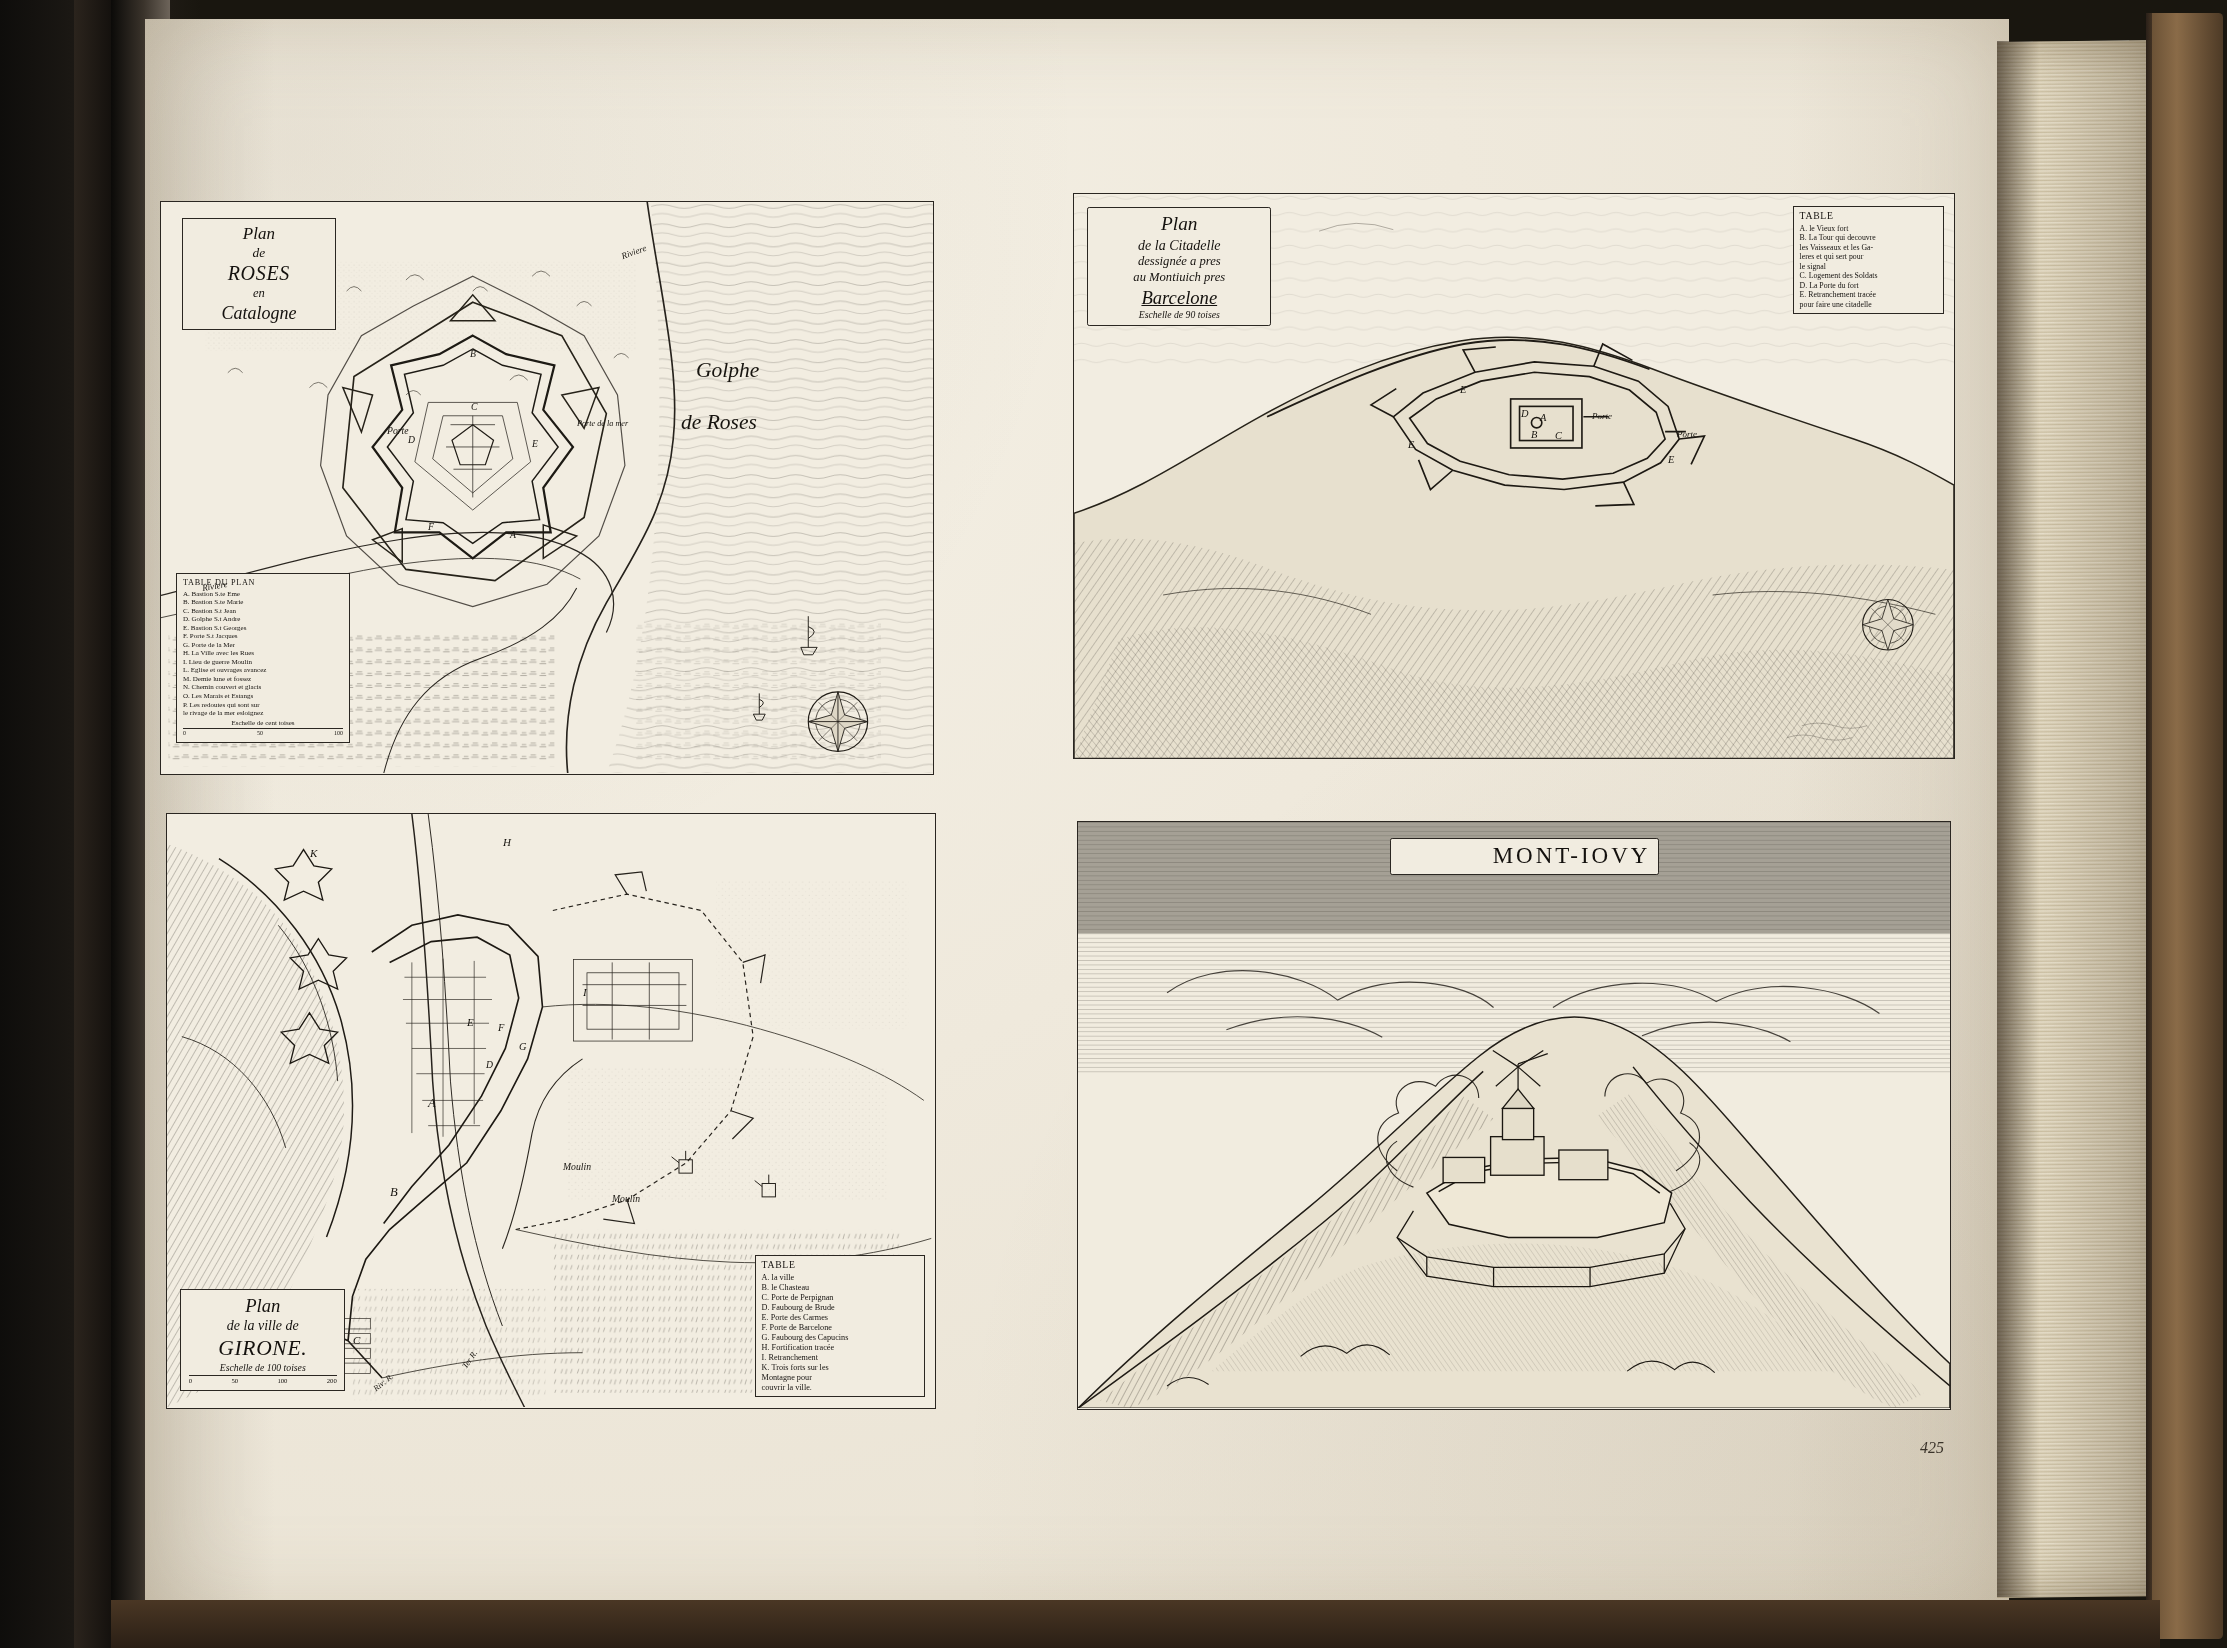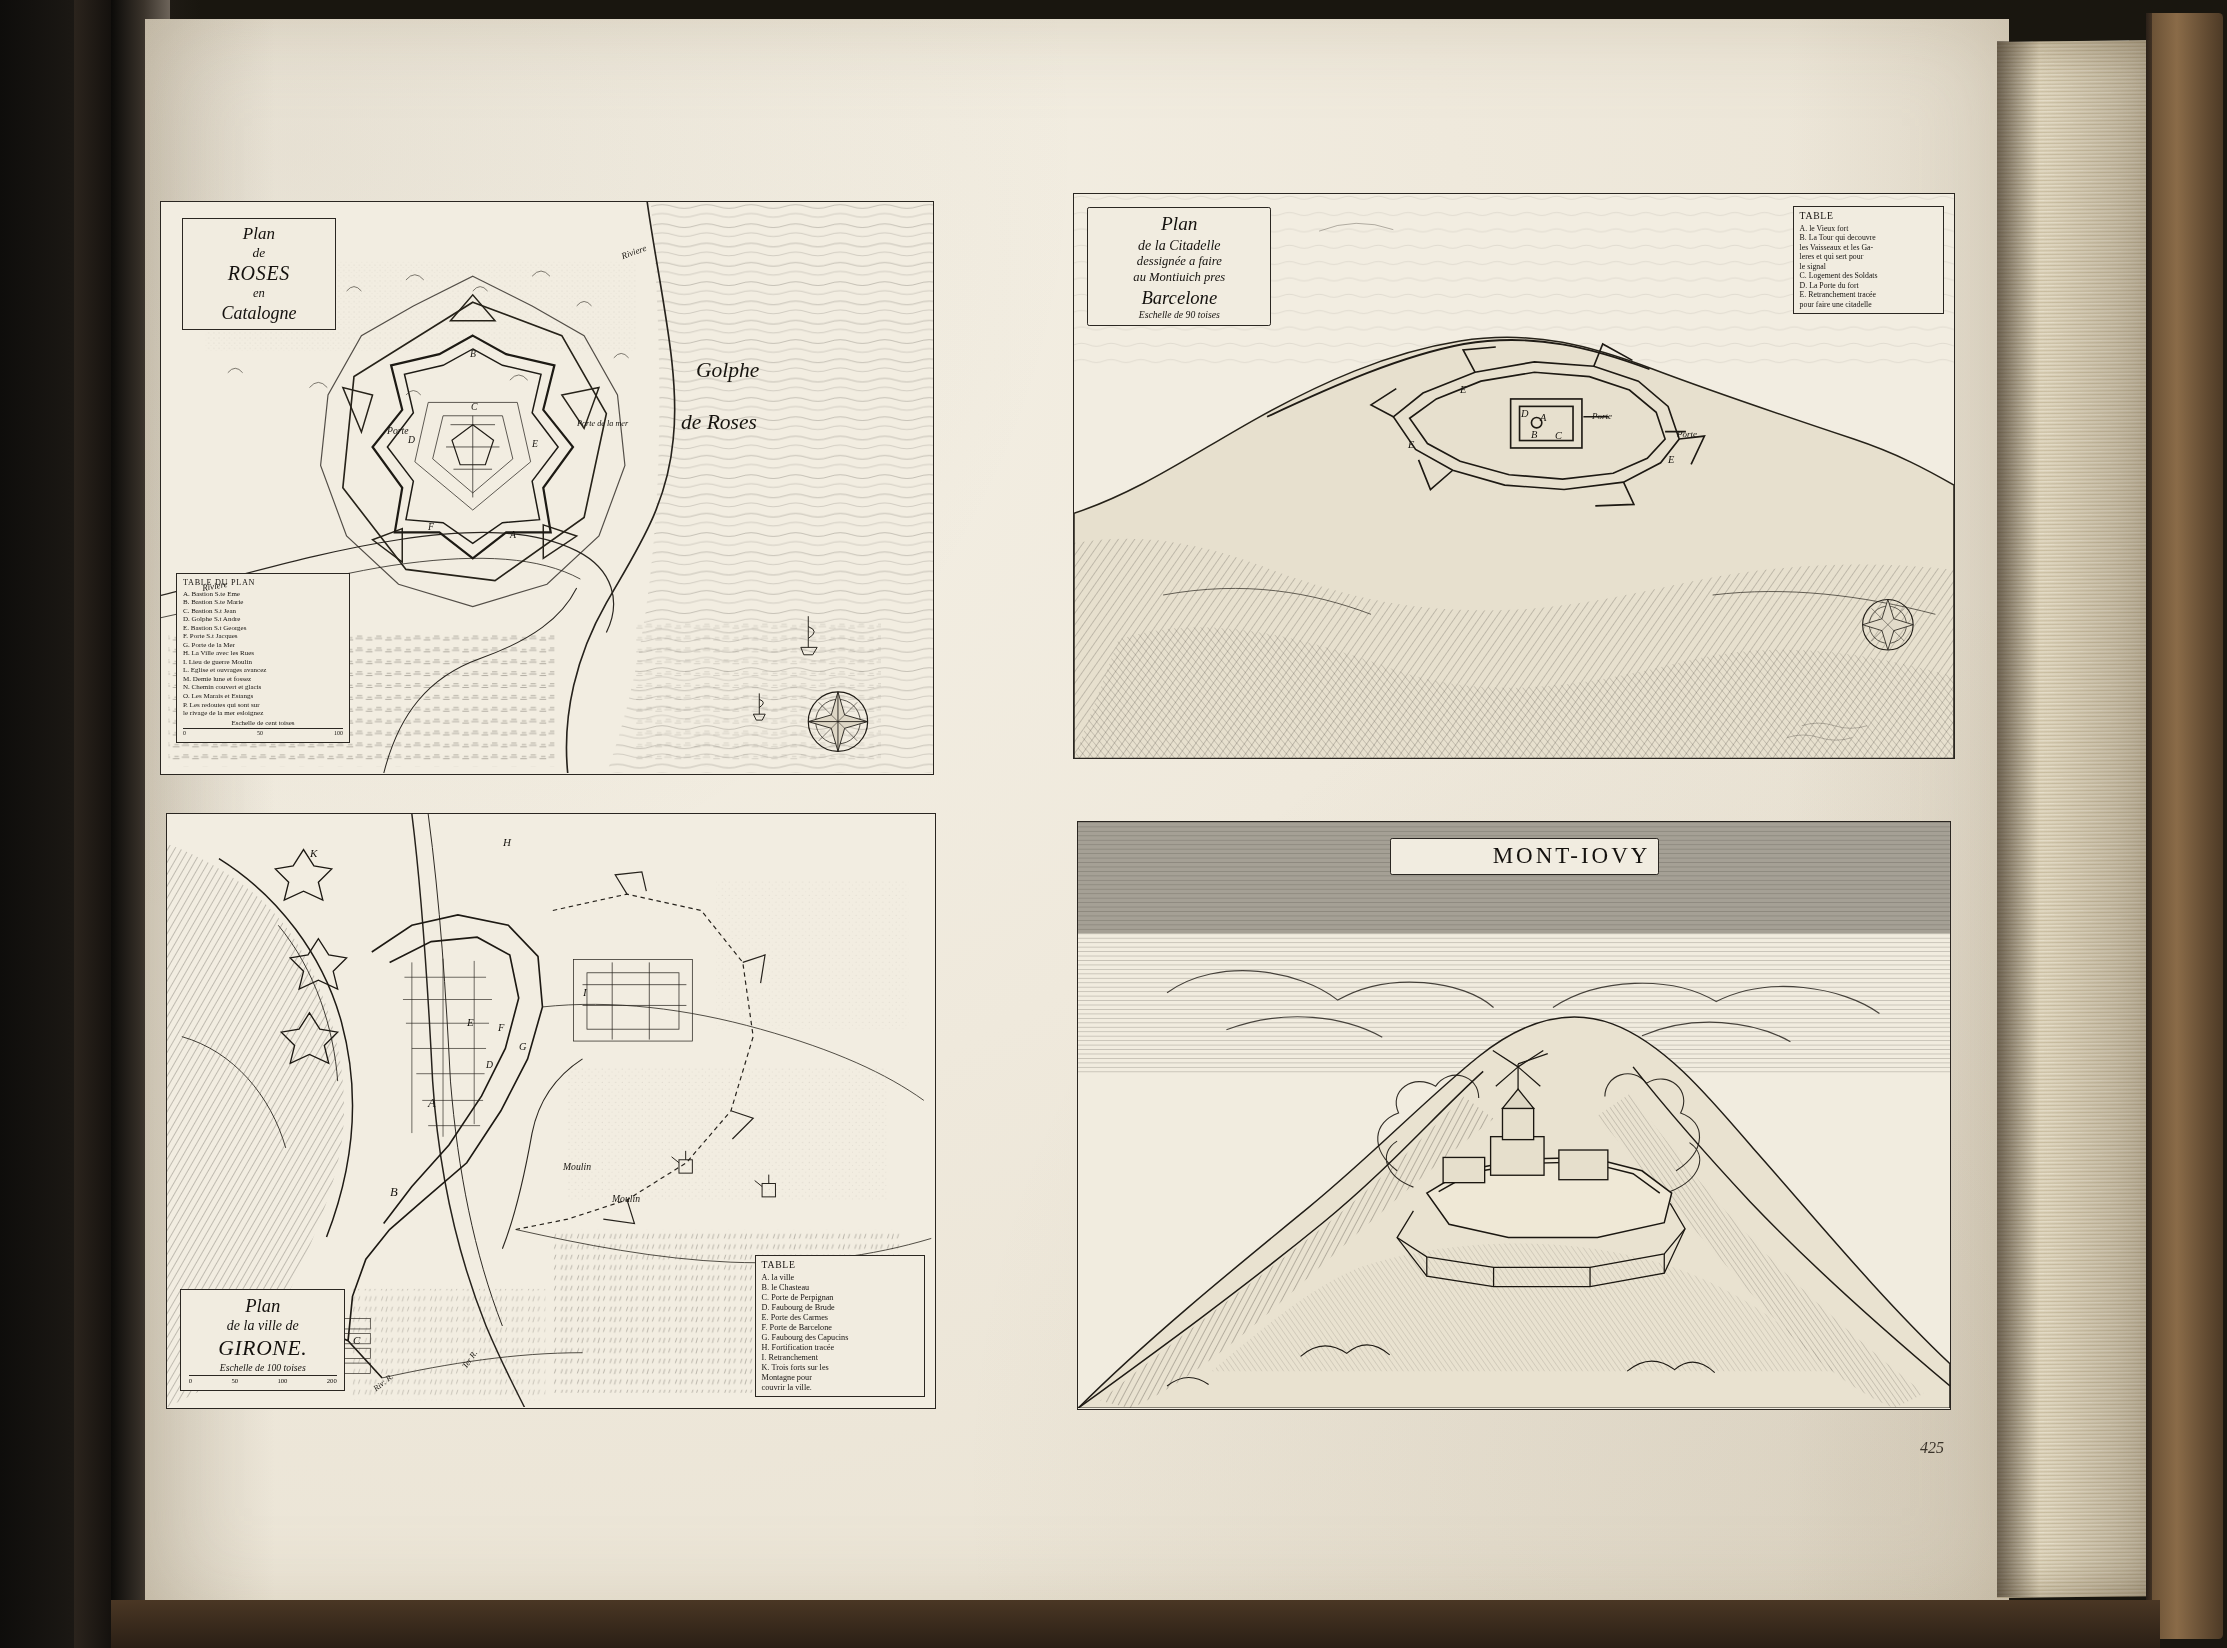--- a/index.html
+++ b/index.html
@@ -294,23 +294,23 @@
 
         <g stroke="#35302a" stroke-width=".8" fill="none" opacity=".5">
           <path d="M980 716 q22 -7 44 0 q22 7 44 0"></path>
           <path d="M960 732 q22 -7 44 0 q22 7 44 0"></path>
         </g>
       </svg>
 
       <div class="cartouche banner" style="left:13.4px;top:13.4px;width:167px;text-align:center;">
         <div class="handwrite" style="font-size:19.3px;">Plan</div>
         <div class="handwrite" style="font-size:14px;">de la Citadelle</div>
-        <div class="handwrite" style="font-size:12.6px;">dessignée a faire</div>
+        <div class="handwrite" style="font-size:12.6px;">dessignée a pres</div>
         <div class="handwrite" style="font-size:12.6px;">au Montiuich pres</div>
-        <div class="handwrite" style="font-size:18.6px;">Barcelone</div>
+        <div class="handwrite" style="font-size:18.6px;text-decoration:underline;">Barcelone</div>
         <div class="handwrite" style="font-size:9.7px;">Eschelle de 90 toises</div>
       </div>
 
       <div class="legend" style="right:10.4px;top:12px;width:137px;padding:3.7px 6px;font-size:7.8px;">
         <div class="tbl-title" style="font-size:9.7px;margin-bottom:1.5px;">TABLE</div>
         <div class="row">A. le Vieux fort</div>
         <div class="row">B. La Tour qui decouvre</div>
         <div class="row">les Vaisseaux et les Ga-</div>
         <div class="row">leres et qui sert pour</div>
         <div class="row">le signal</div>

